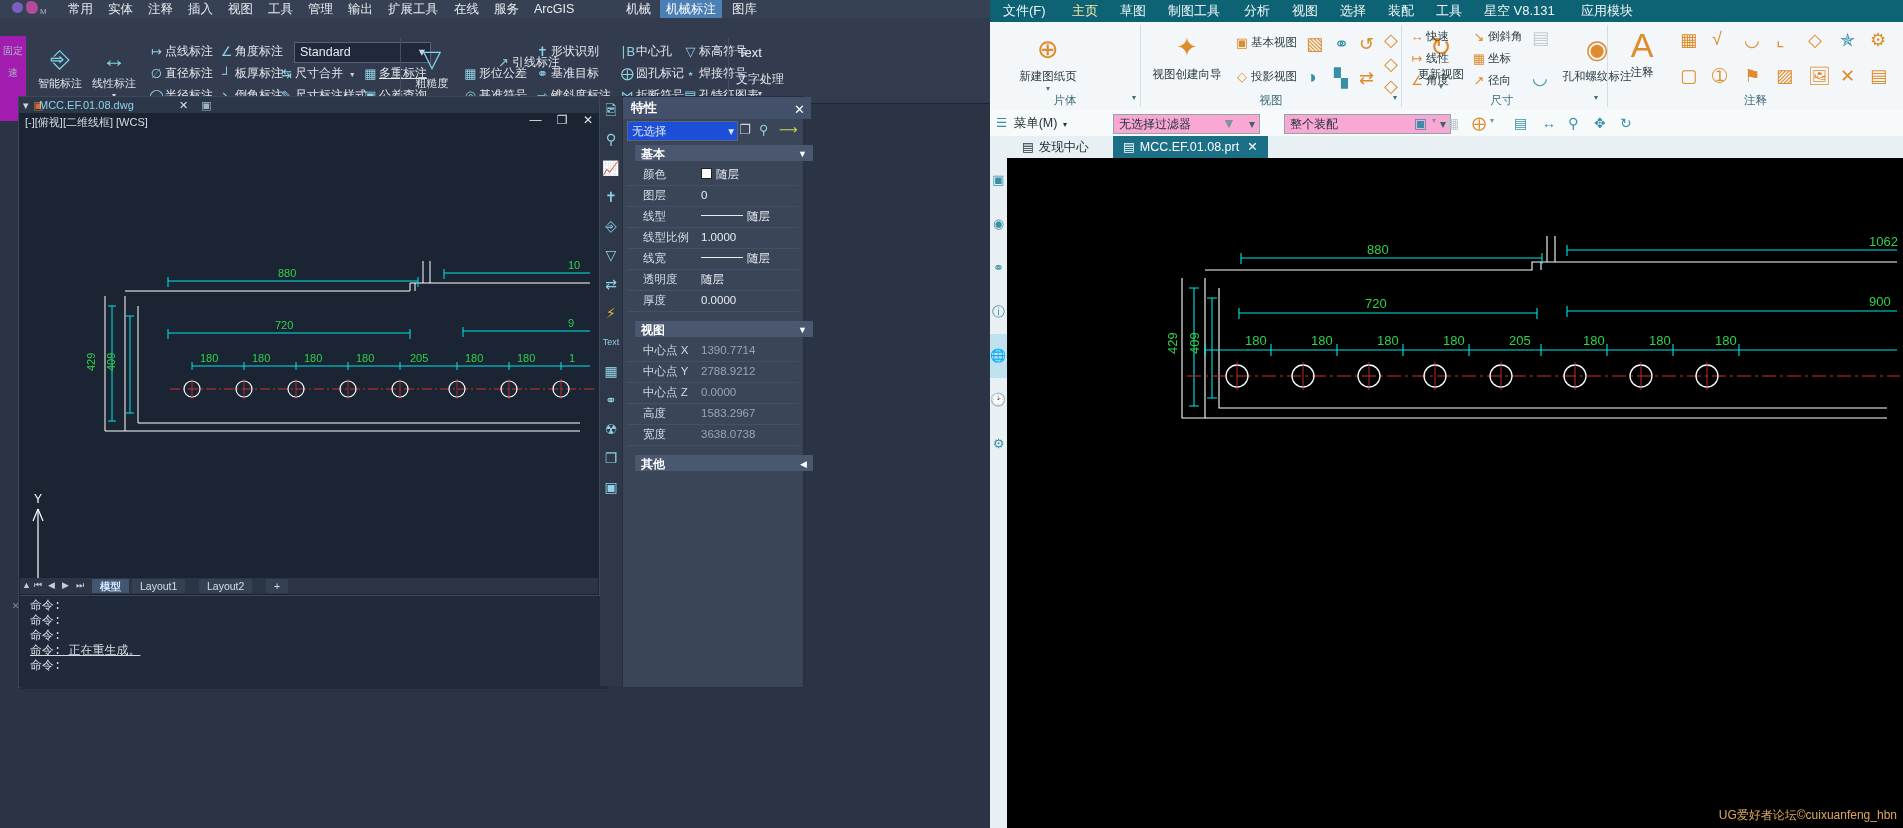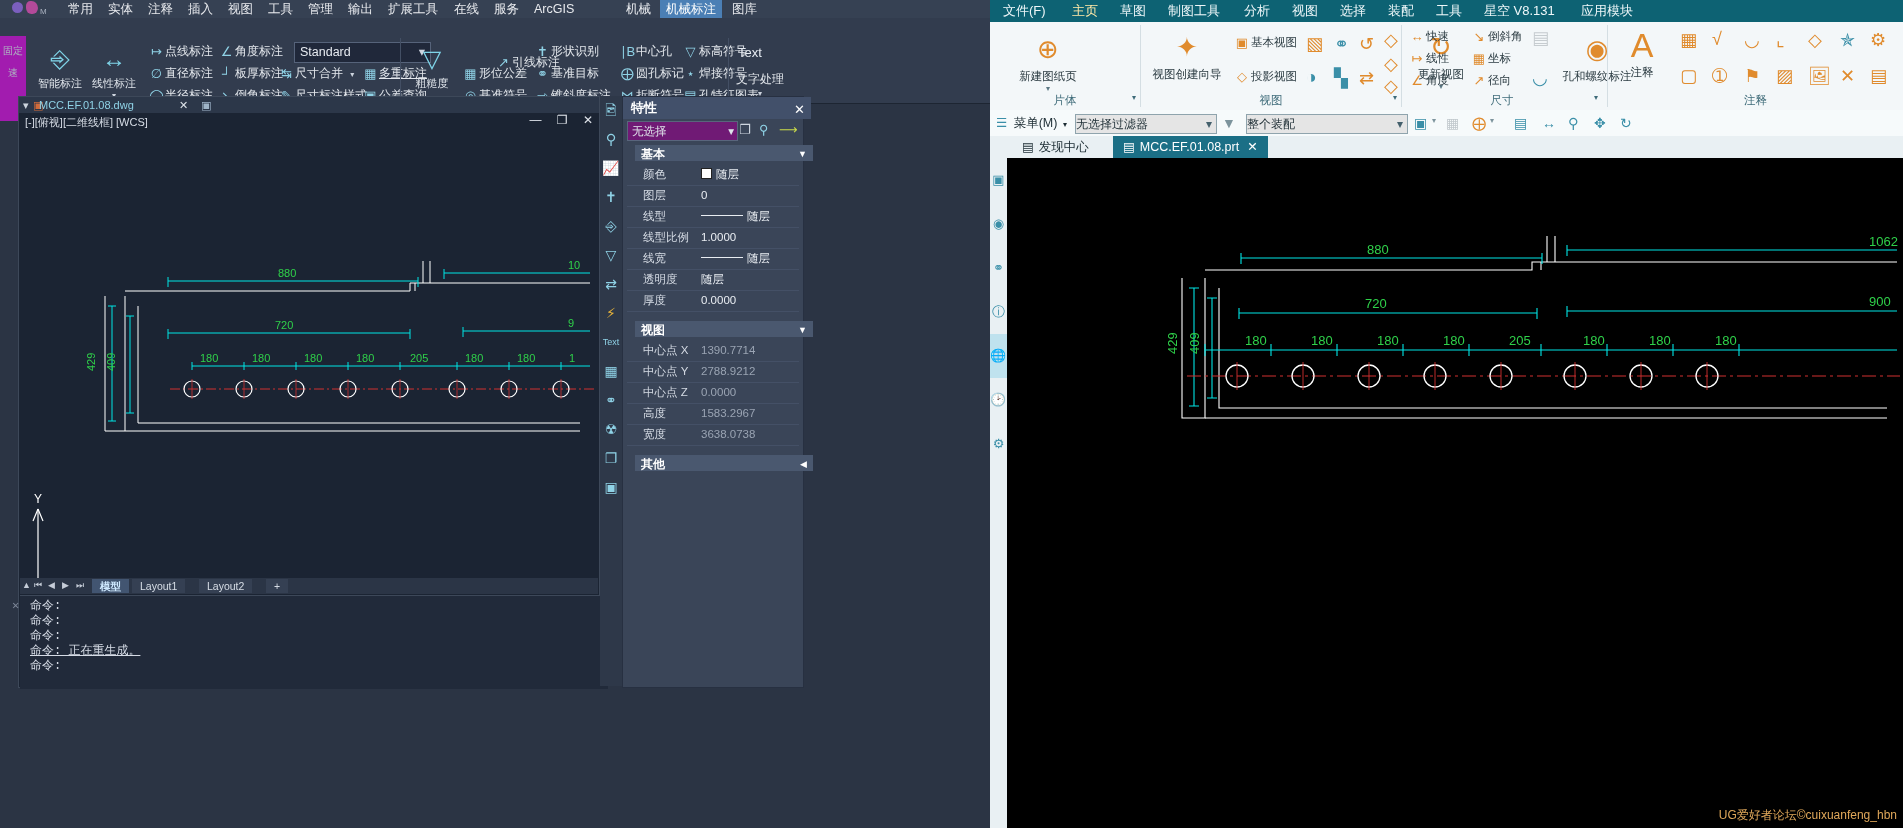--- a/index.html
+++ b/index.html
@@ -45,21 +45,21 @@
   #cmdline .ul{text-decoration:underline;}
 
   .acad-sidebar{position:absolute;left:600px;top:96px;width:22px;height:590px;background:#2e3849;}
   .acad-sidebar .sb{display:block;height:29px;line-height:29px;text-align:center;color:#8fd2e6;font-size:14px;cursor:pointer;}
 
   
   #props{position:absolute;left:622px;top:96px;width:180px;height:590px;background:#3a4558;border:1px solid #273041;}
   #props .ptitle{position:absolute;left:0;top:0;width:180px;height:22px;background:#42506a;color:#fff;font-size:13px;font-weight:bold;line-height:22px;padding-left:8px;}
   #props .pclose{position:absolute;right:6px;top:2px;color:#fff;font-size:13px;cursor:pointer;}
   #props .selrow{position:absolute;left:4px;top:24px;width:172px;height:20px;}
-  #props .selbox{position:absolute;left:0;top:0;width:105px;height:18px;background:#701a75;border:1px solid #59657c;color:#dfe4ea;font-size:11.5px;line-height:18px;padding-left:4px;}
+  #props .selbox{position:absolute;left:0;top:0;width:105px;height:18px;background:#1d4ed8;border:1px solid #59657c;color:#dfe4ea;font-size:11.5px;line-height:18px;padding-left:4px;}
   #props .selbox .c{position:absolute;right:3px;top:0;}
   #props .pic{position:absolute;top:1px;font-size:13px;color:#cfd6e0;cursor:pointer;}
   .sect{position:absolute;left:12px;width:172px;height:16px;background:#4a586f;color:#fff;font-size:12px;font-weight:bold;line-height:18px;padding-left:6px;}
   .sect .arw{position:absolute;right:6px;top:0;font-size:9px;}
   .prow{position:absolute;left:4px;width:172px;height:21px;border-bottom:1px solid #445066;}
   .prow .k{position:absolute;left:16px;top:0;width:56px;line-height:21px;color:#d5dbe4;font-size:11.5px;}
   .prow .v{position:absolute;left:74px;top:0;line-height:21px;color:#e9edf2;font-size:11.5px;}
   .prow .v.dim{color:#9aa4b3;}
   .prow .sw{display:inline-block;width:9px;height:9px;background:#fff;border:1px solid #222;vertical-align:-1px;margin-right:4px;}
   .prow .ln{display:inline-block;width:42px;height:0;border-top:1px solid #e9edf2;vertical-align:4px;margin-right:4px;}
@@ -76,21 +76,21 @@
   .npdiv{position:absolute;top:3px;width:1px;height:82px;background:#d4dee3;}
   .nxbig{position:absolute;text-align:center;color:#2b3b42;font-size:11.5px;width:62px;}
   .nxbig .g{display:block;height:40px;line-height:40px;font-size:26px;color:#e08b2d;}
   .nxsm{position:absolute;color:#2b3b42;font-size:11.5px;white-space:nowrap;line-height:23px;}
   .nxsm .ic{display:inline-block;width:18px;text-align:center;color:#e08b2d;font-size:13px;vertical-align:-1px;}
   .nxicon{position:absolute;font-size:18px;color:#e08b2d;}
   .nxicon.b{color:#3a8fa8;}
 
   .nx-toolbar2{position:absolute;left:0;top:110px;width:913px;height:26px;background:#f6fafb;border-bottom:1px solid #cfd9de;}
   .nxmenu{position:absolute;left:6px;top:4px;color:#1c2c33;font-size:12.5px;line-height:18px;}
-  .nxsel{position:absolute;background:#e5e5e5;border:1px solid #8fa4ad;height:18px;line-height:18px;color:#1c2c33;font-size:12px;}
+  .nxsel{position:absolute;background:#f9a8d4;border:1px solid #8fa4ad;height:18px;line-height:18px;color:#1c2c33;font-size:12px;padding-left:5px;margin-left:38px;}
   .nxsel .c{position:absolute;right:4px;top:0;color:#44606c;}
   .nx-tabs{position:absolute;left:0;top:136px;width:913px;height:22px;background:#e9f0f3;border-bottom:1px solid #cfd9de;}
   .nxdtab{position:absolute;top:0;height:22px;line-height:22px;font-size:12.5px;padding:0 10px;color:#1c2c33;cursor:pointer;}
   .nxdtab.sel{background:#1b6f86;color:#fff;}
   .nxdtab .cx{margin-left:8px;font-weight:bold;}
   #nxgraph{position:absolute;left:17px;top:158px;width:896px;height:670px;background:#000;}
   .nxrail{position:absolute;left:0;top:158px;width:17px;height:670px;background:#e9f0f3;}
   .nxrail .r{display:block;height:44px;line-height:44px;text-align:center;color:#3a8fa8;font-size:13px;cursor:pointer;}
   .nxrail .r.sel{background:#bfe2ee;}
   #nxwm{position:absolute;right:6px;bottom:4px;color:#e0a85a;font-size:12px;}

